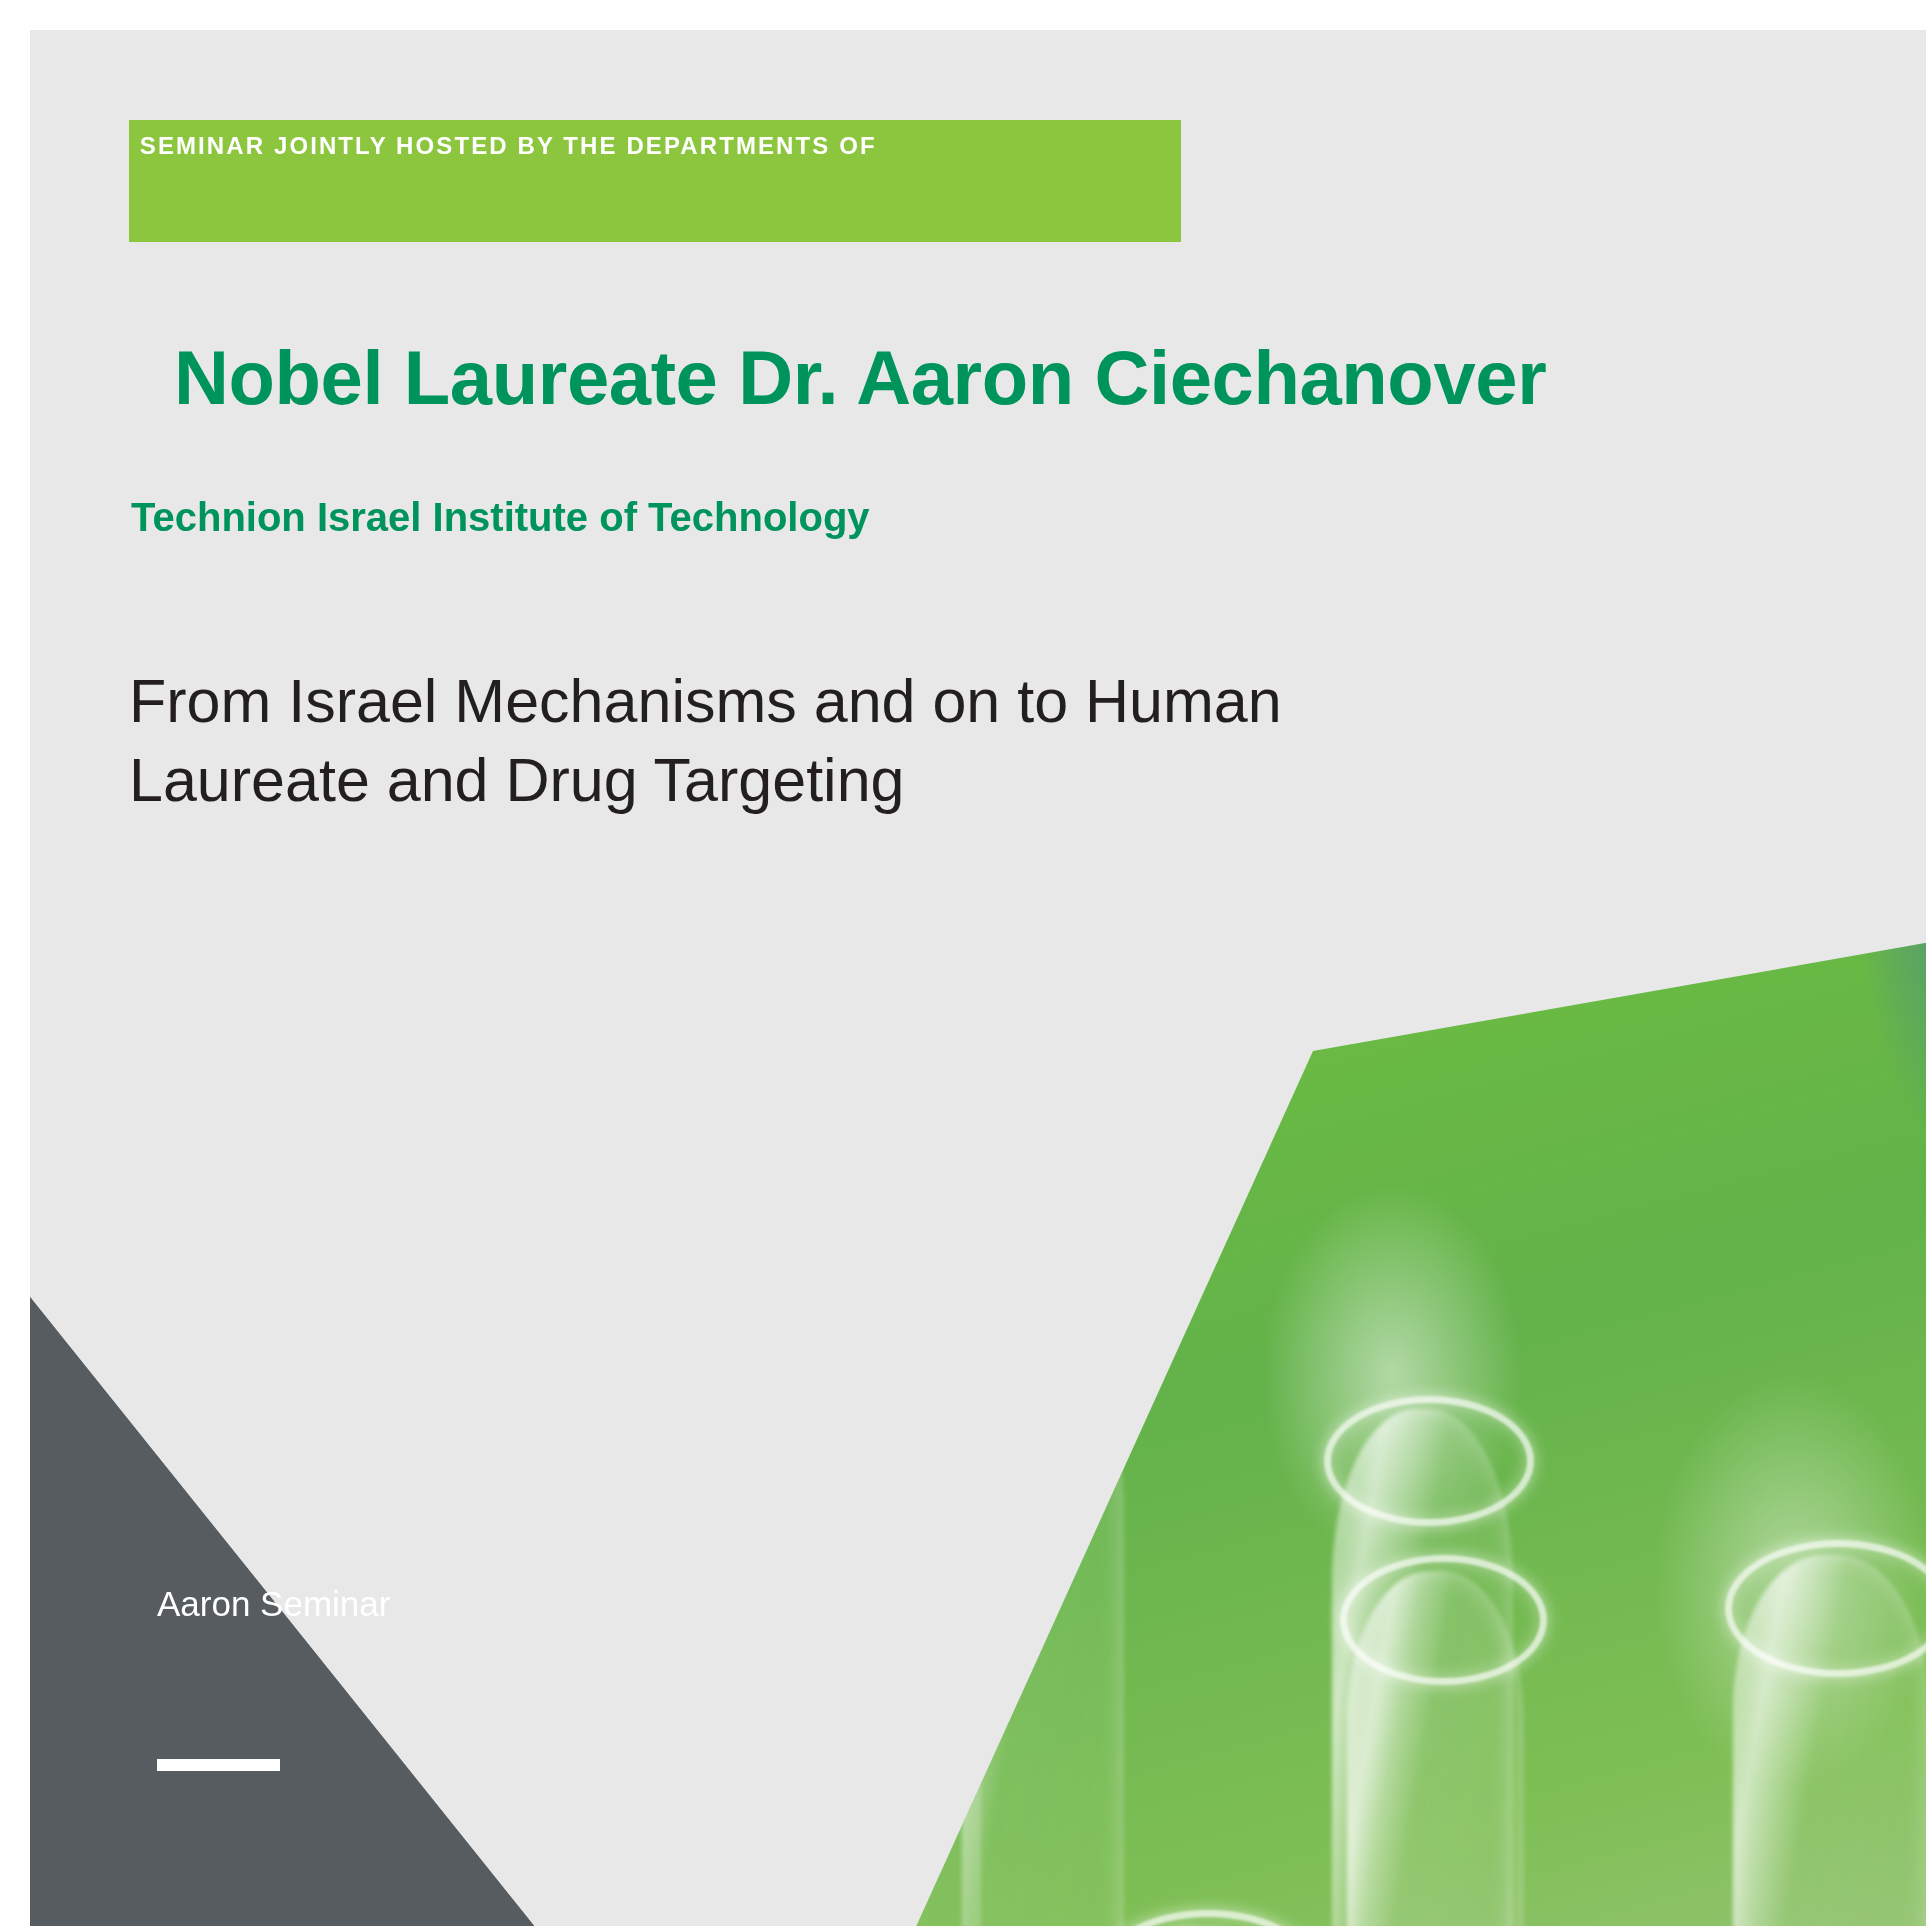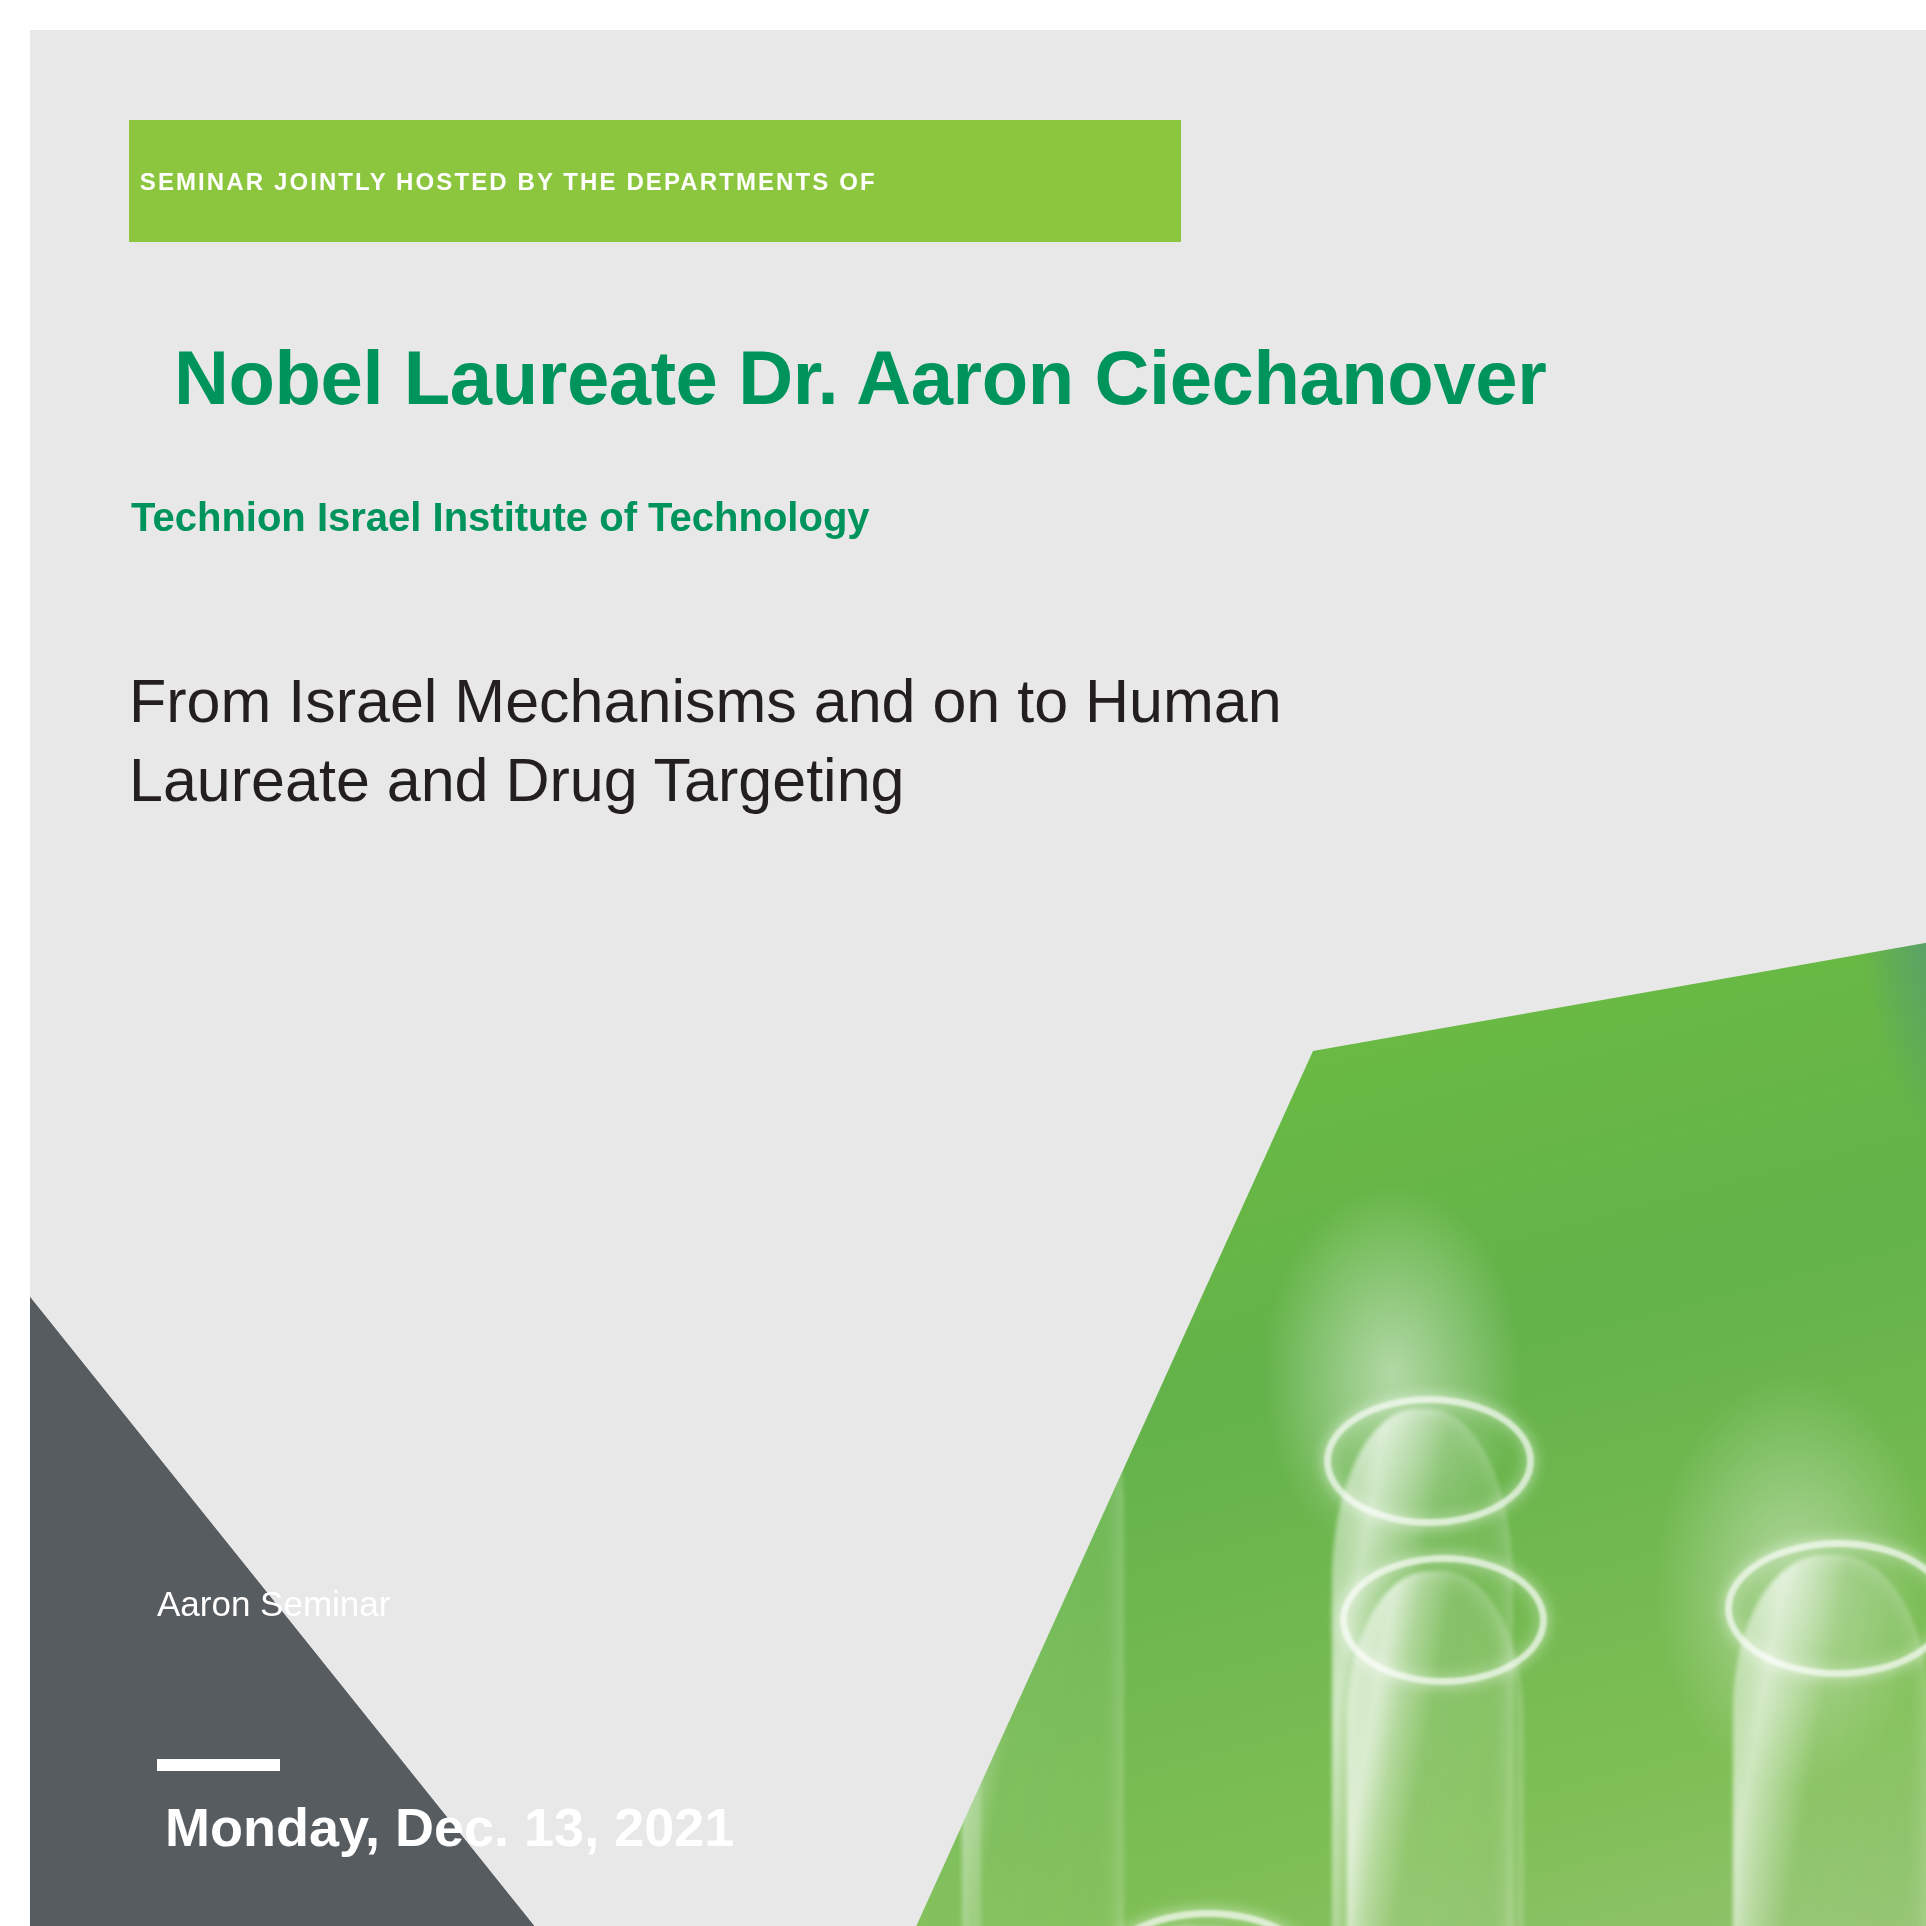--- a/index.html
+++ b/index.html
@@ -95,21 +95,20 @@
     box-sizing:border-box;
   }
   .banner-line{
     color:#ffffff;
     font-size:24px;
     font-weight:bold;
     letter-spacing:2.1px;
     line-height:1.30;
     white-space:nowrap;
     font-family:"Liberation Sans", sans-serif;
-    margin-top:36px;
   }
 
   
   #speaker{
     position:absolute;
     left:100px; top:304px;
     color:#00945d;
     font-size:76px;
     font-weight:bold;
     letter-spacing:-0.4px;
@@ -211,17 +210,16 @@
   <div id="speaker">Nobel Laureate Dr. Aaron Ciechanover</div>
   <div id="affiliation">Technion Israel Institute of Technology</div>
 
   <div id="talk-title">
     <div>From Israel Mechanisms and on to Human</div>
     <div>Laureate and Drug Targeting</div>
   </div>
 
   <div id="format-label">Aaron Seminar</div>
   <div id="rule"></div>
-  <div id="date">Monday, Dec. 13, 2021</div>
   <div id="time">9:00 - 10:00 a.m.</div>
 
 </div>
 
 
 </body></html>

